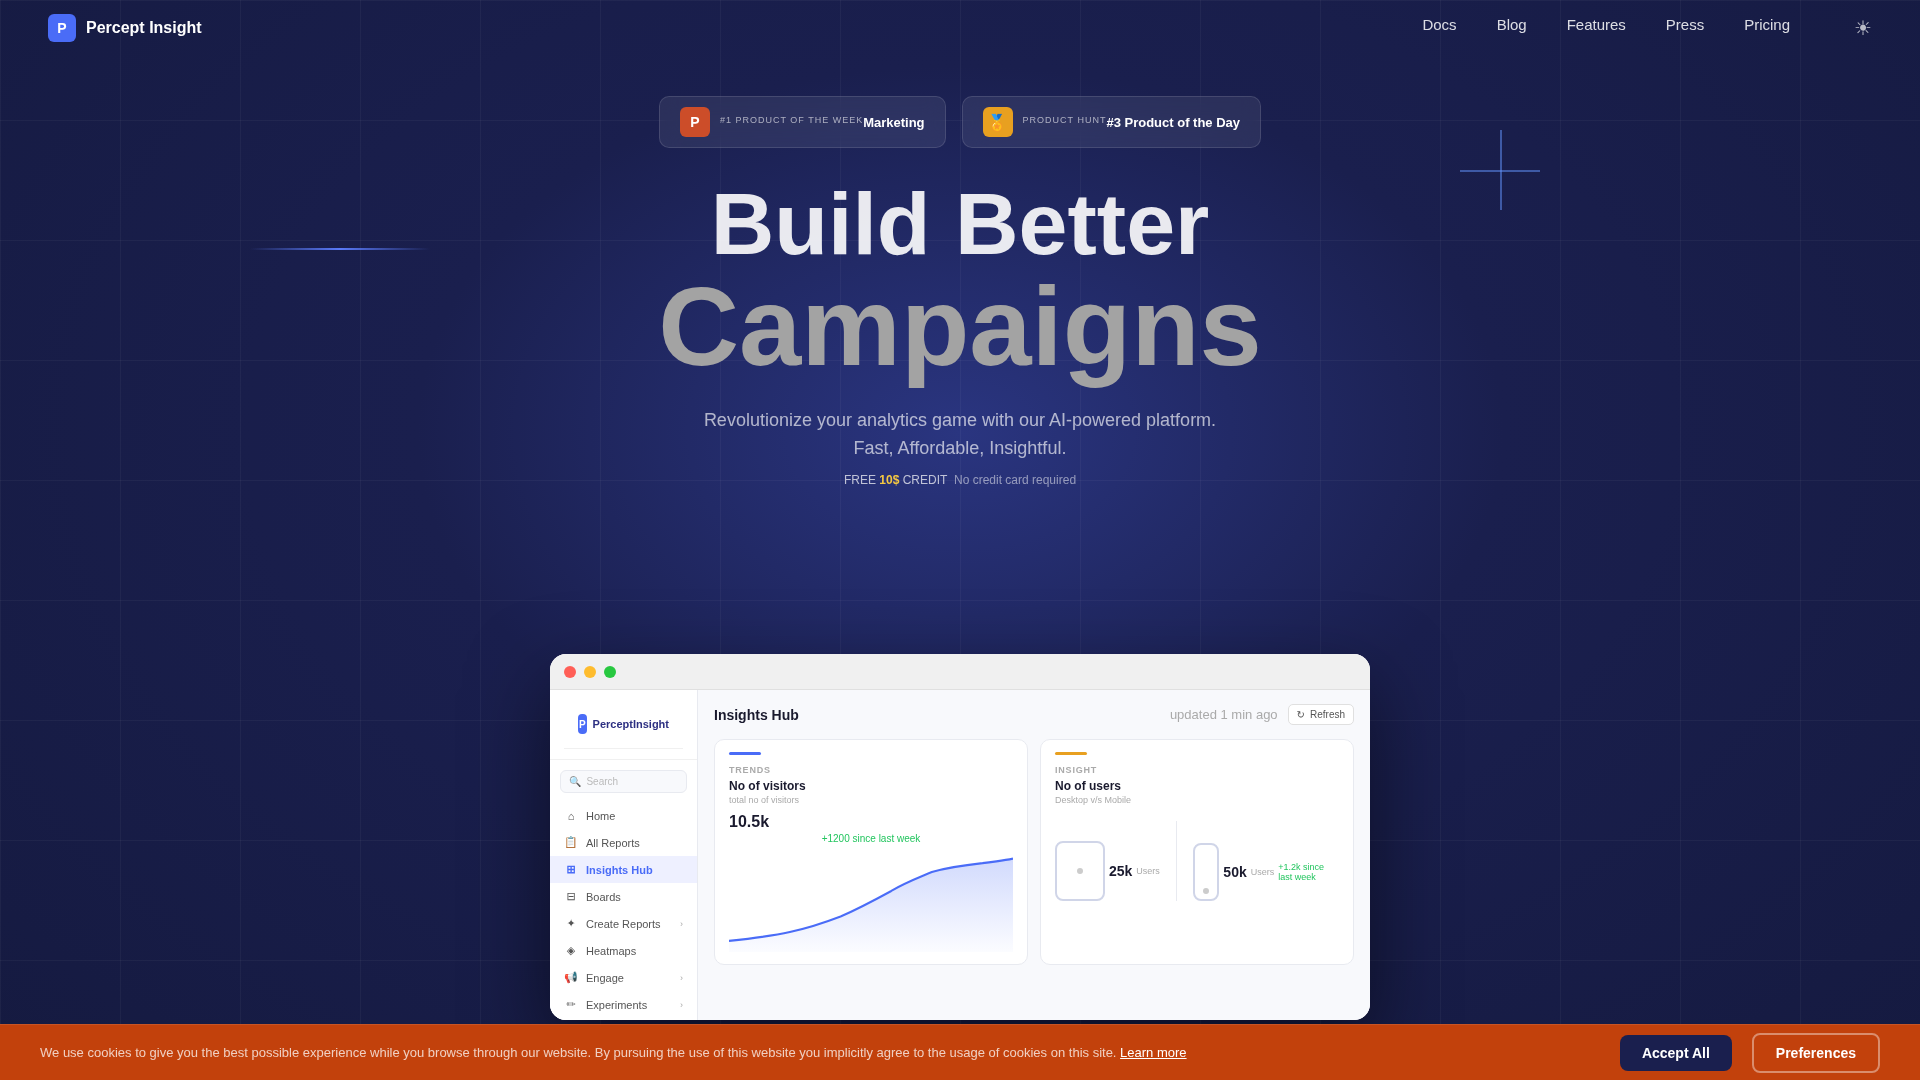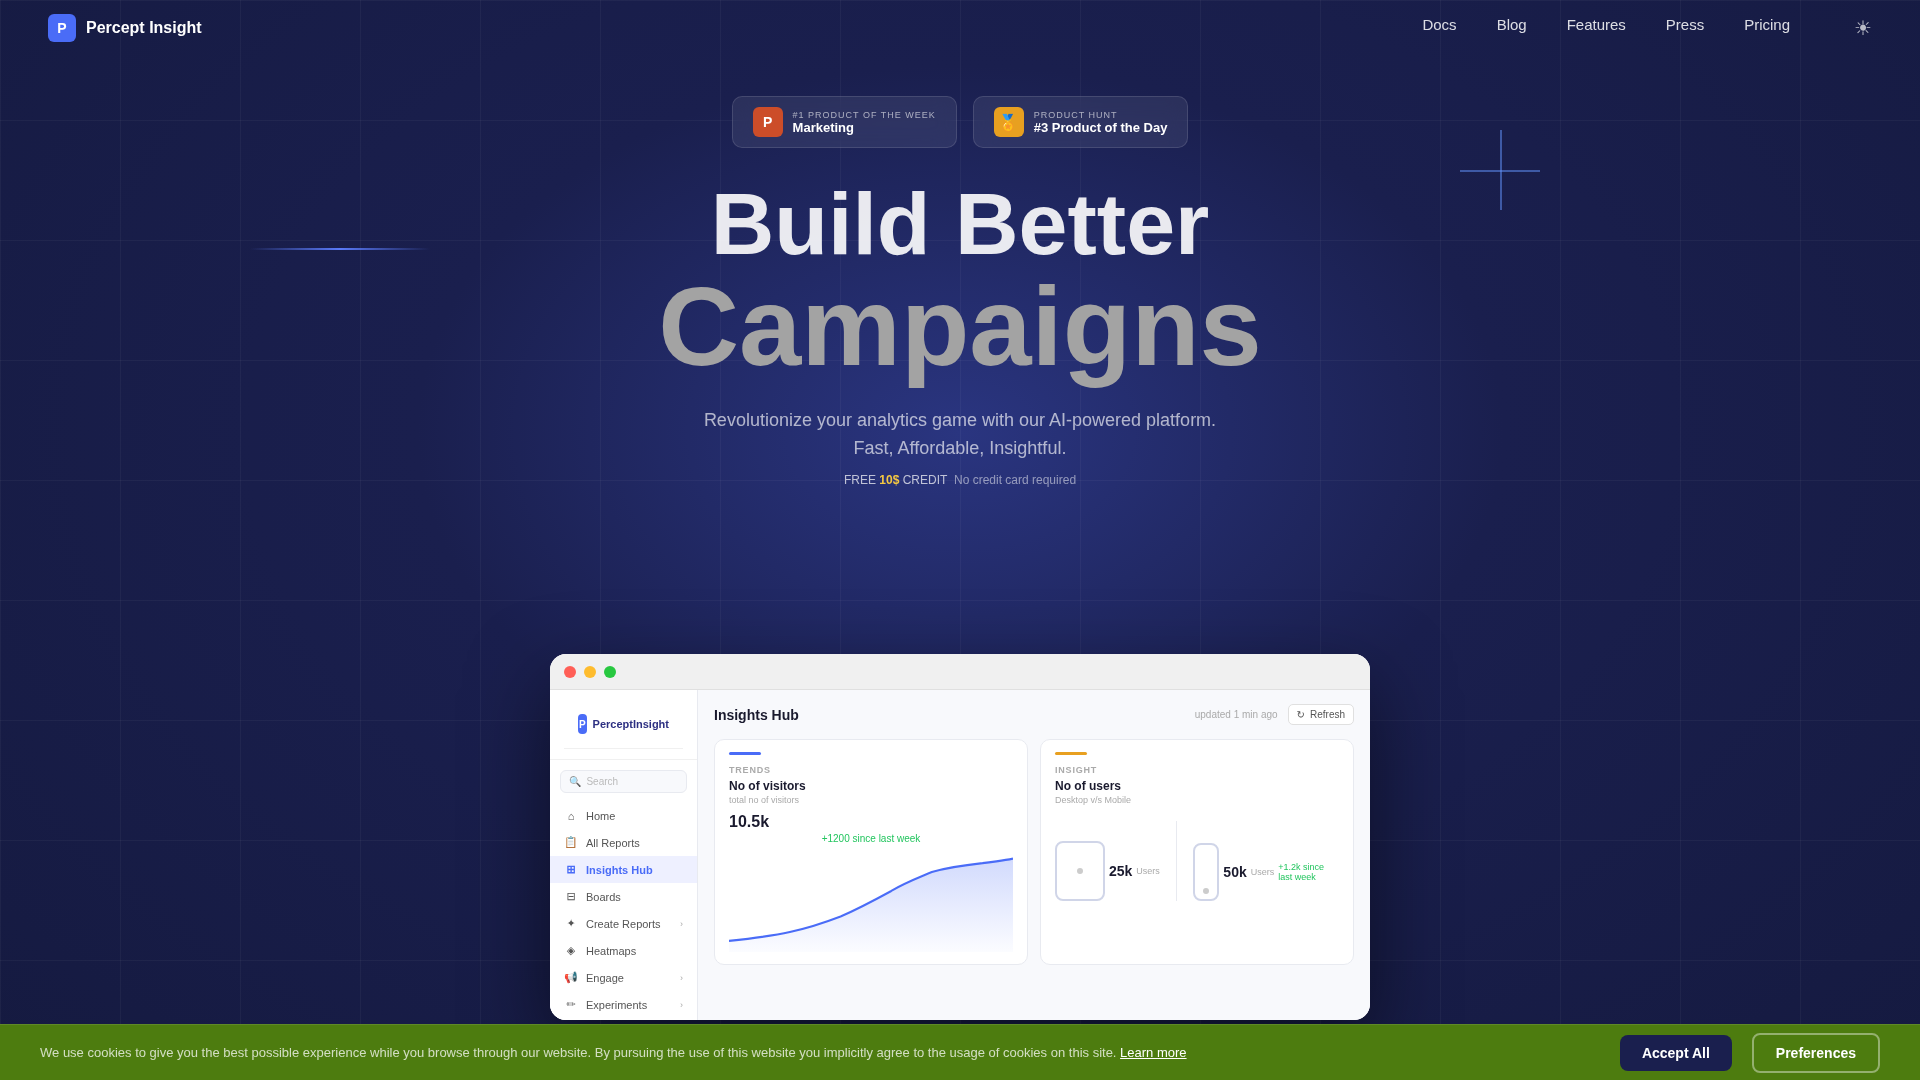--- a/index.html
+++ b/index.html
@@ -166,21 +166,21 @@
       background: #cc4d29;
     }
 
     .badge-award {
       background: #e8a020;
       font-size: 16px;
     }
 
     .badge-content {
       display: flex;
-      flex-direction: column;
+      flex-direction: row;
     }
 
     .badge-top {
       font-size: 9px;
       text-transform: uppercase;
       letter-spacing: 1px;
       color: rgba(255,255,255,0.6);
     }
 
     .badge-bottom {
@@ -392,21 +392,21 @@
       color: #1a1a2e;
     }
 
     .app-header-right {
       display: flex;
       align-items: center;
       gap: 10px;
     }
 
     .updated-text {
-      font-size: 10px;
+      font-size: 13px;
       color: #aaa;
       padding-left: 8px;
     }
 
     .refresh-btn {
       display: flex;
       align-items: center;
       gap: 5px;
       font-size: 10px;
       color: #555;
@@ -541,21 +541,21 @@
       margin-bottom: 10px;
     }
 
     
     .cookie-banner {
       position: absolute;
       bottom: 0;
       left: 0;
       right: 0;
       height: 56px;
-      background: #4d7c0f;
+      background: #c2410c;
       border-top: 1px solid rgba(255,255,255,0.1);
       display: flex;
       align-items: center;
       padding: 0 40px;
       z-index: 20;
       gap: 20px;
     }
 
     .cookie-text {
       flex: 1;

